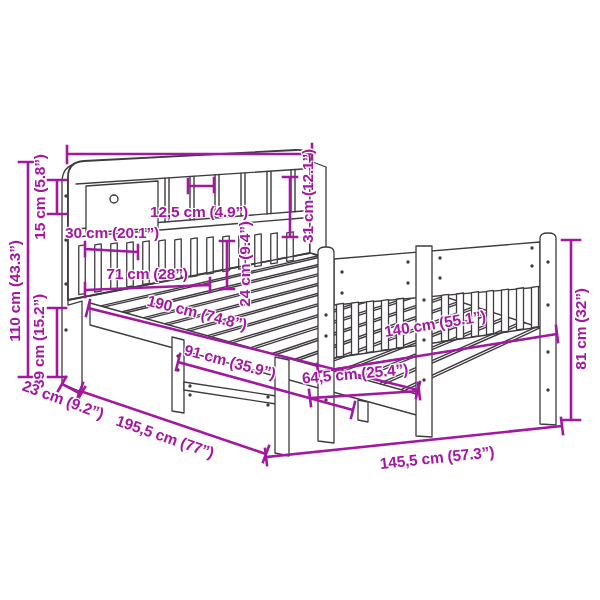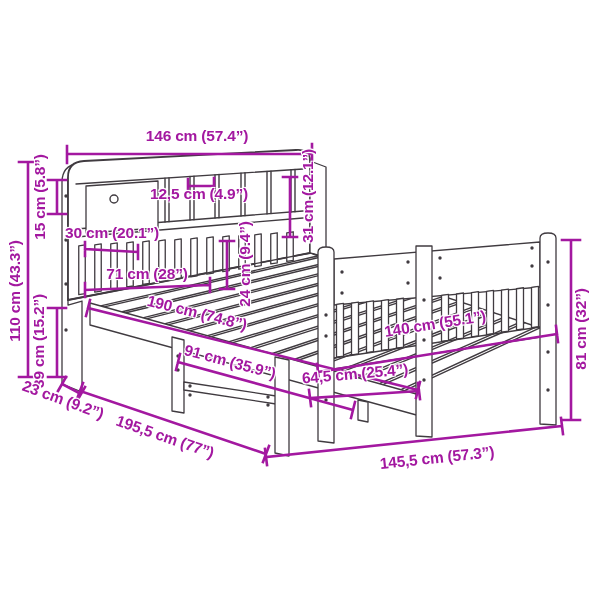--- a/index.html
+++ b/index.html
@@ -166,25 +166,24 @@
       <path class="dimline" d="M178,362 L353,410 M180,354 L176,370 M355,402 L351,418"></path>
       <path class="dimline" d="M62,384 L81,394 M66,377 L58,391 M85,387 L77,401"></path>
       <path class="dimline" d="M80,391 L266,454 M83,383 L77,399 M269,446 L263,462"></path>
       <path class="dimline" d="M318,372 L557,334 M317,364 L319,380 M556,326 L558,342"></path>
       <path class="dimline" d="M310,398 L419,391 M309,390 L311,406 M418,383 L420,399"></path>
       <path class="dimline" d="M571,240 V420 M562,240 H580 M562,420 H580"></path>
       <path class="dimline" d="M266,457 L562,426 M265,449 L267,465 M561,418 L563,434"></path>
     </g>
   </svg>
 
-  <div class="dim-label" style="left:197px;top:136px;--r:0deg">146 cm (57.4”)</div>
   <div class="dim-label" style="left:15px;top:291px;--r:-90deg">110 cm (43.3”)</div>
   <div class="dim-label" style="left:40px;top:197px;--r:-90deg">15 cm (5.8”)</div>
   <div class="dim-label" style="left:39px;top:341px;--r:-90deg">39 cm (15.2”)</div>
-  <div class="dim-label" style="left:199px;top:194px;--r:0deg">12,5 cm (4.9”)</div>
+  <div class="dim-label" style="left:199px;top:212px;--r:0deg">12,5 cm (4.9”)</div>
   <div class="dim-label" style="left:112px;top:233px;--r:0deg">30 cm (20.1”)</div>
   <div class="dim-label" style="left:147px;top:274px;--r:0deg">71 cm (28”)</div>
   <div class="dim-label" style="left:245px;top:264px;--r:-90deg">24 cm (9.4”)</div>
   <div class="dim-label" style="left:308px;top:196px;--r:-90deg">31 cm (12.1”)</div>
   <div class="dim-label" style="left:197px;top:313px;--r:14deg">190 cm (74.8”)</div>
   <div class="dim-label" style="left:230px;top:362px;--r:15deg">91 cm (35.9”)</div>
   <div class="dim-label" style="left:63px;top:400px;--r:20deg">23 cm (9.2”)</div>
   <div class="dim-label" style="left:165px;top:437px;--r:19deg">195,5 cm (77”)</div>
   <div class="dim-label" style="left:435px;top:324px;--r:-9deg">140 cm (55.1”)</div>
   <div class="dim-label" style="left:355px;top:374px;--r:-5deg">64,5 cm (25.4”)</div>

